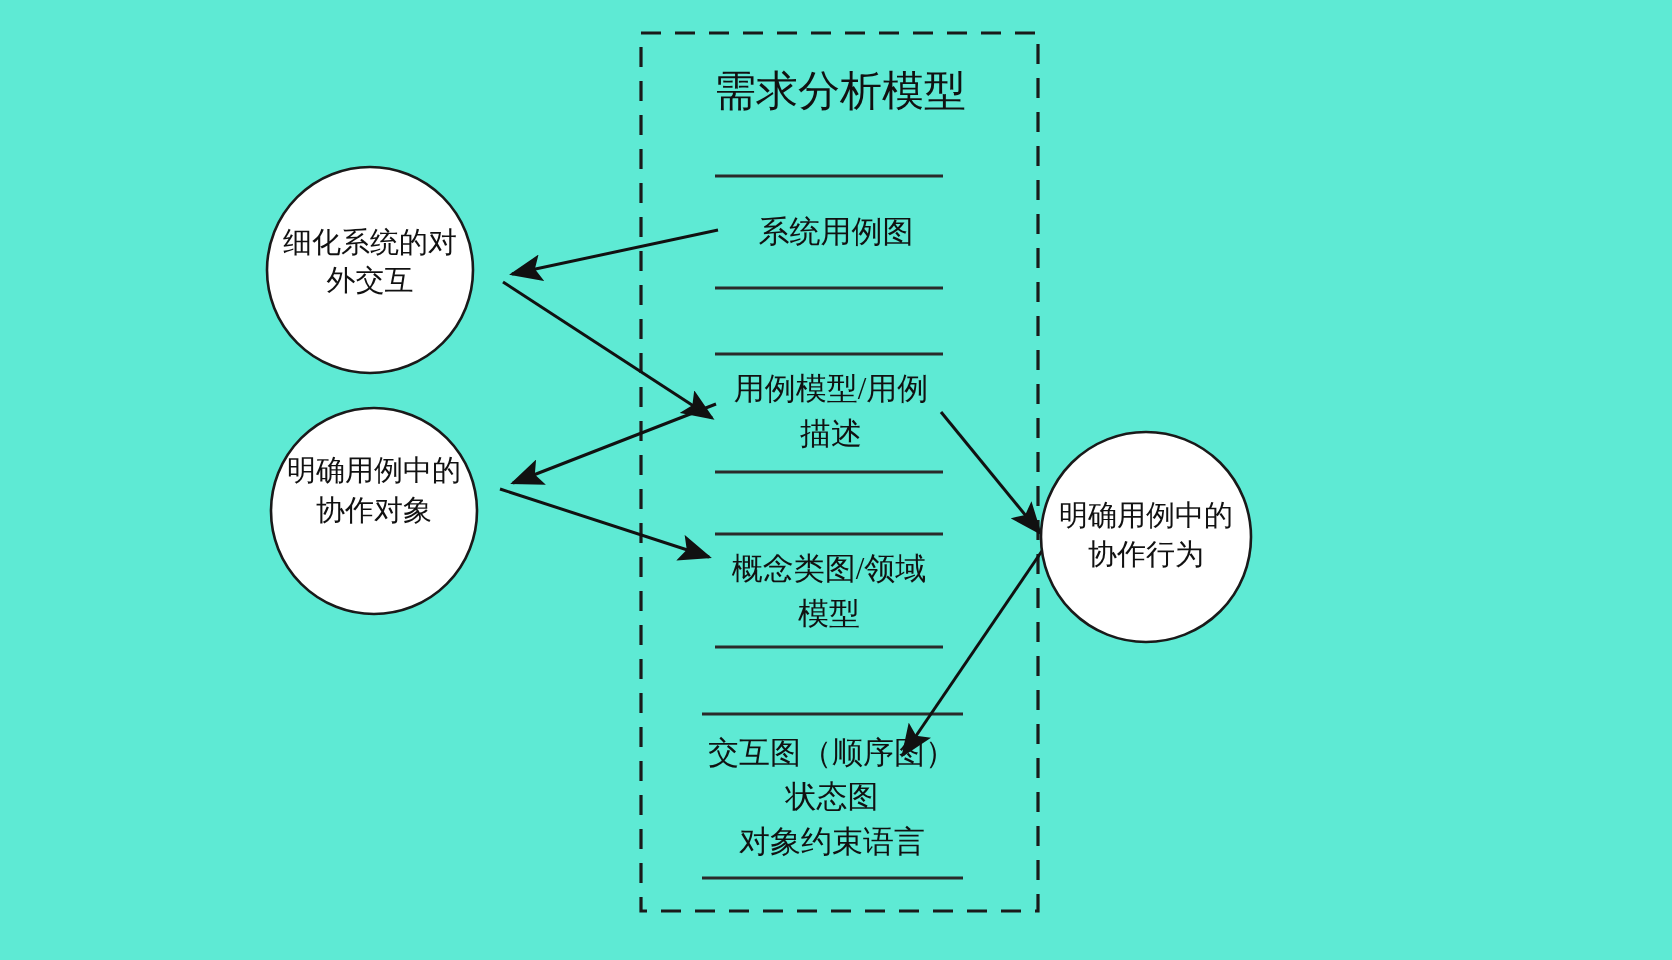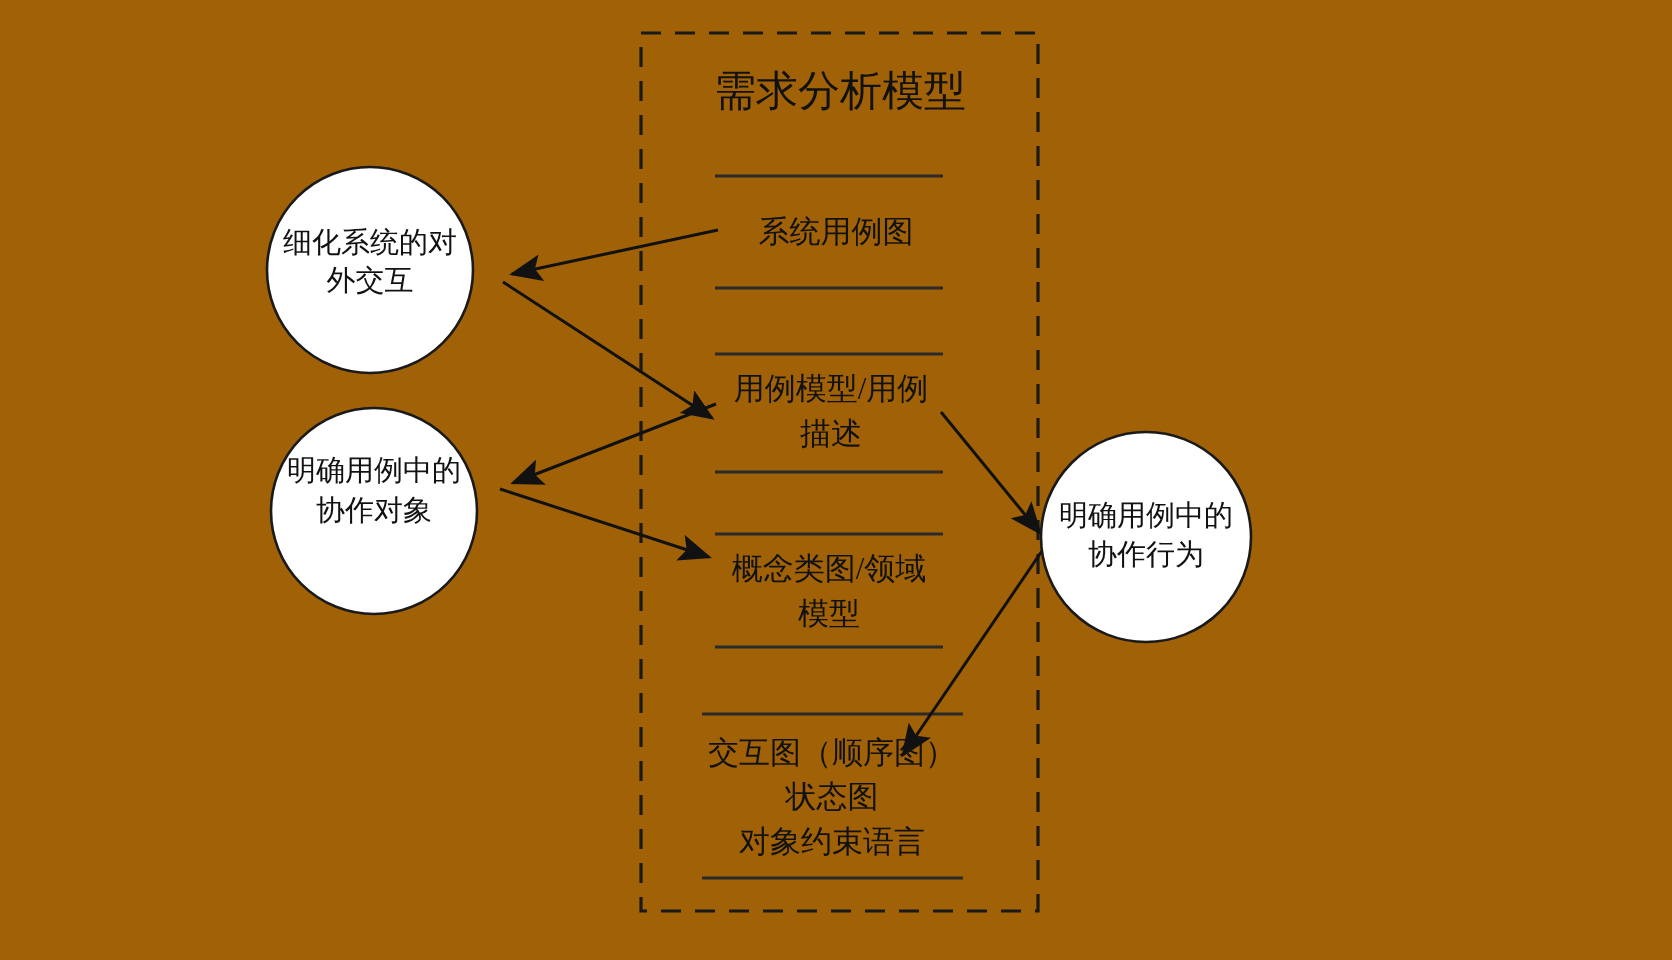--- a/index.html
+++ b/index.html
@@ -7,21 +7,21 @@
     padding: 0;
     background: #ffffff;
   }
   body {
     font-family: "Liberation Serif", "DejaVu Serif", serif;
   }
   #canvas {
     position: relative;
     width: 1672px;
     height: 960px;
-    background: #a16207;
+    background: #5eead4;
     overflow: hidden;
   }
   #diagram-svg {
     position: absolute;
     left: 0;
     top: 0;
     width: 1672px;
     height: 960px;
   }
   .dashed-box {

